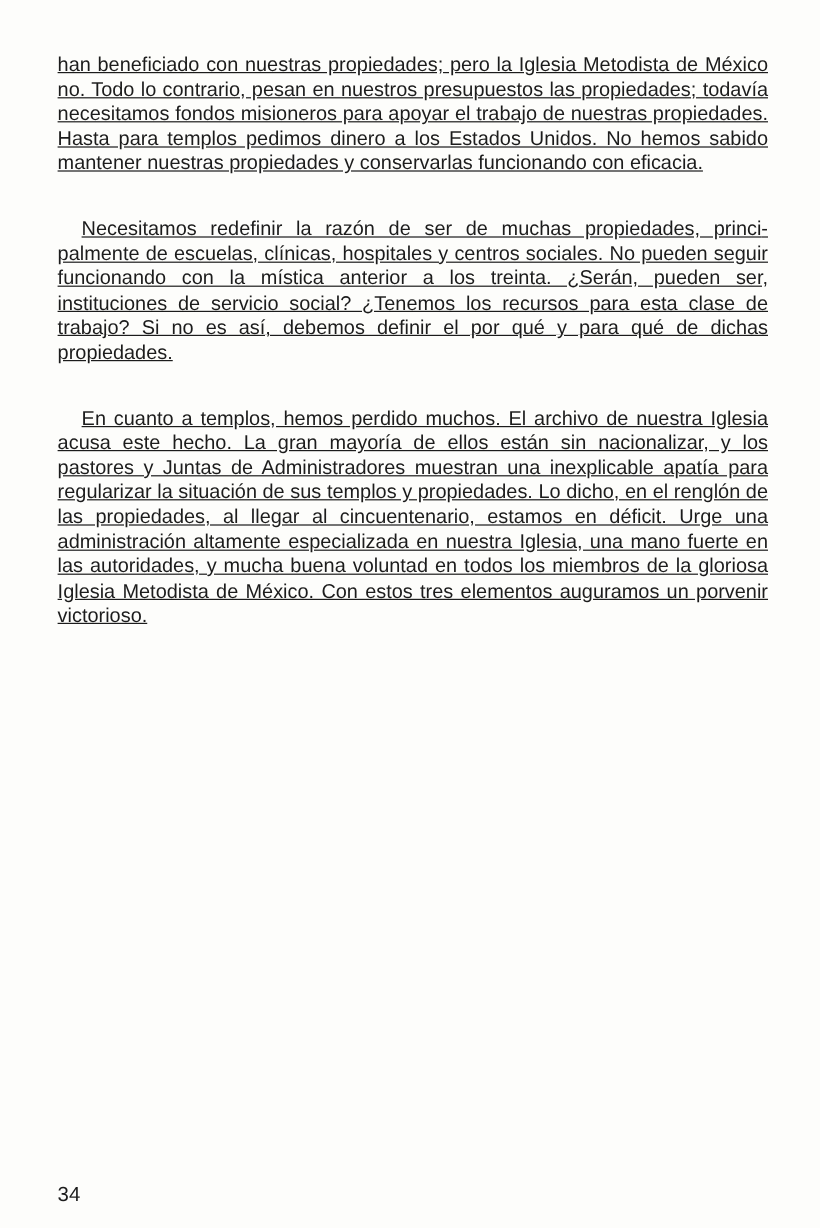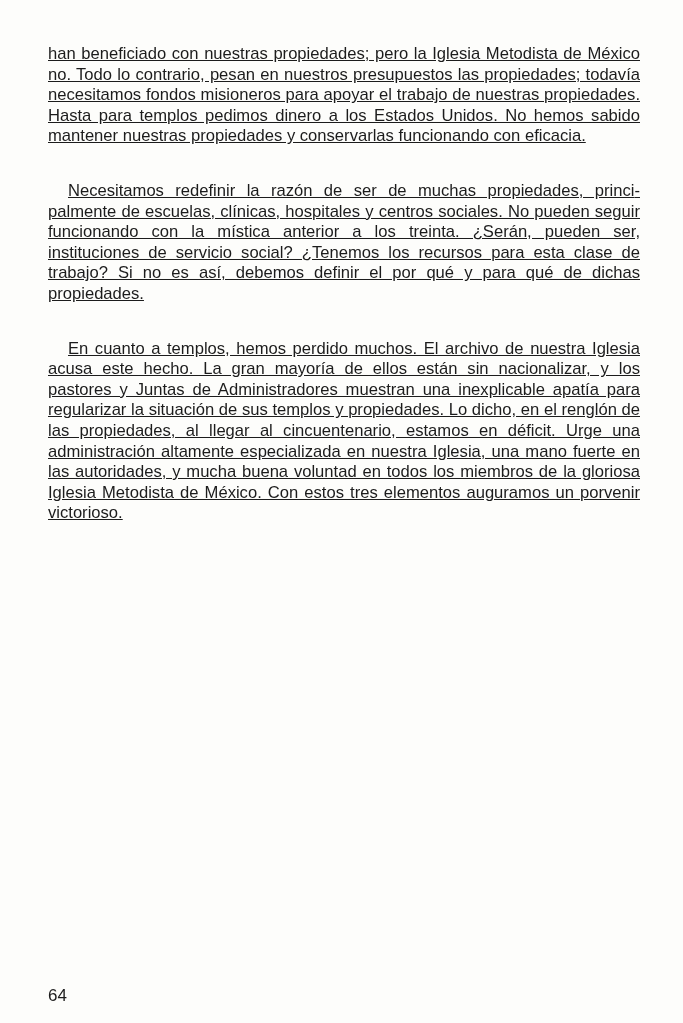--- a/index.html
+++ b/index.html
@@ -45,13 +45,13 @@
   </style>
 </head>
 <body>
 
 <div class="page-body">
   <p class="para">han beneficiado con nuestras propiedades; pero la Iglesia Metodista de México no. Todo lo contrario, pesan en nuestros presupuestos las pro­piedades; todavía necesitamos fondos misioneros para apoyar el trabajo de nuestras propiedades. Hasta para templos pedimos dinero a los Estados Unidos. No hemos sabido mantener nuestras propiedades y conservarlas funcionando con eficacia.</p>
   <p class="para indent">Necesitamos redefinir la razón de ser de muchas propiedades, princi­palmente de escuelas, clínicas, hospitales y centros sociales. No pueden seguir funcionando con la mística anterior a los treinta. ¿Serán, pue­den ser, instituciones de servicio social? ¿Tenemos los recursos para esta clase de trabajo? Si no es así, debemos definir el por qué y para qué de dichas propiedades.</p>
   <p class="para indent">En cuanto a templos, hemos perdido muchos. El archivo de nuestra Iglesia acusa este hecho. La gran mayoría de ellos están sin nacionalizar, y los pastores y Juntas de Administradores muestran una inexplicable apatía para regularizar la situación de sus templos y propiedades. Lo dicho, en el renglón de las propiedades, al llegar al cincuentenario, estamos en déficit. Urge una administración altamente especializada en nuestra Iglesia, una mano fuerte en las autoridades, y mucha buena voluntad en todos los miembros de la gloriosa Iglesia Metodista de México. Con estos tres elementos auguramos un porvenir victorioso.</p>
 </div>
 
-<div class="page-number">64</div>
+<div class="page-number">34</div>
 
 </body></html>

